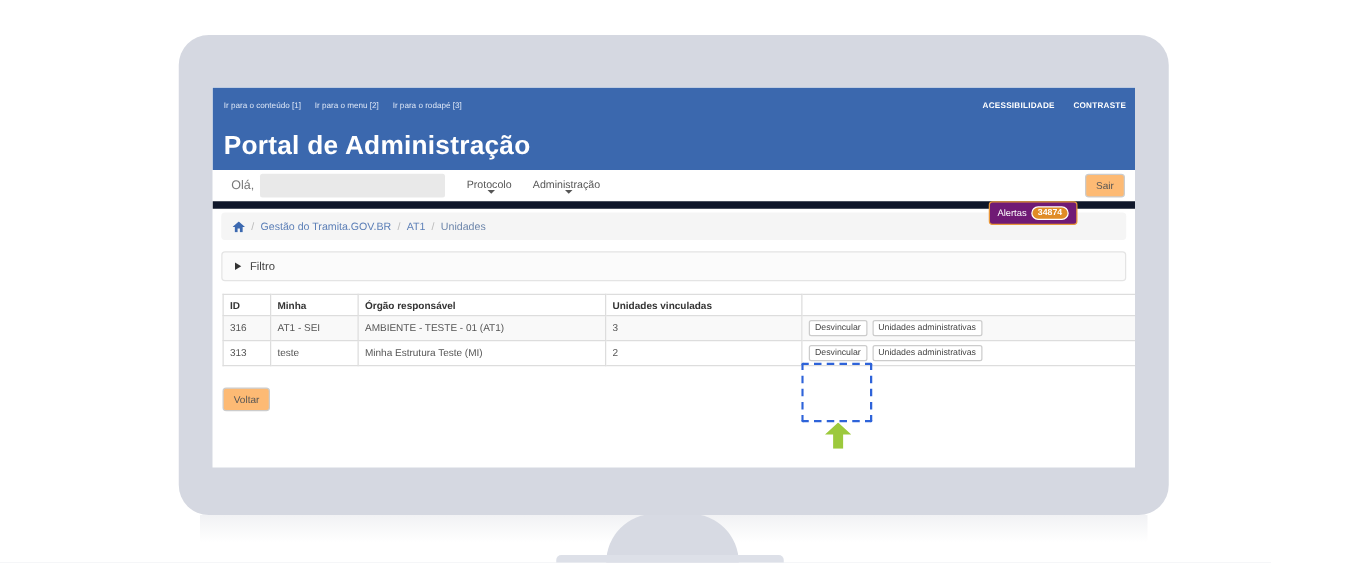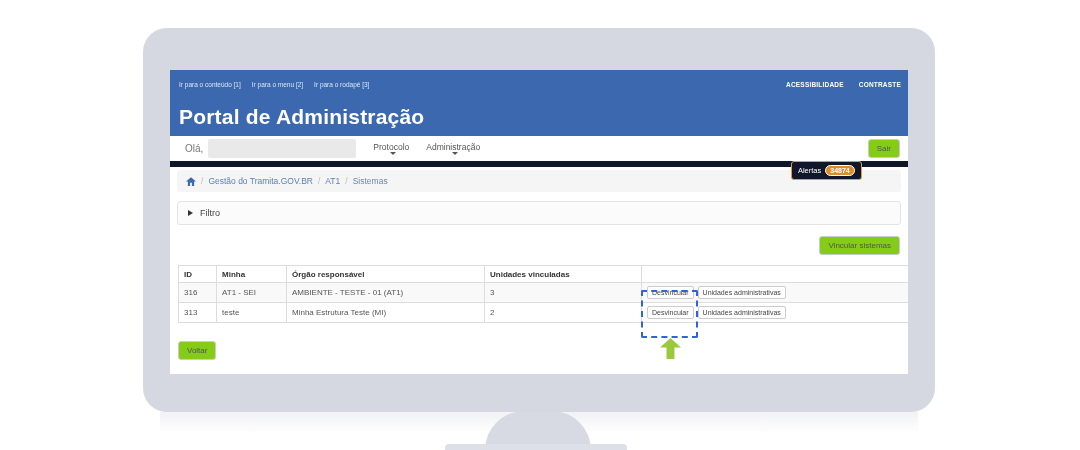--- a/index.html
+++ b/index.html
@@ -30,25 +30,25 @@
 
   
   .user-bar { height: 31px; display: flex; align-items: center; padding: 0 8px;
     border-bottom: 6px solid #0f172a; position: relative; }
   .greeting { font-size: 10px; color: #777; margin-left: 7px; }
   .name-placeholder { width: 148px; height: 19px; background: #e9e9e9; border-radius: 2px; margin-left: 5px; }
   .nav-menu { display: flex; align-items: center; font-size: 8.5px; color: #555; margin-left: 17px; cursor: pointer; white-space: nowrap; flex-direction: column; }
   .caret-down { display: inline-block; width: 0; height: 0; margin-left: 4px;
     border-left: 3px solid transparent; border-right: 3px solid transparent; border-top: 3.5px solid #555; }
   .right-group { margin-left: auto; display: flex; align-items: center; gap: 6px; }
-  .alerts-btn { display: flex; align-items: center; gap: 4px; background: #0f172a; border: 1px solid #e9973a;
+  .alerts-btn { display: flex; align-items: center; gap: 4px; background: #701a75; border: 1px solid #e9973a;
     border-radius: 3px; padding: 3px 6px; font-size: 7.5px; color: #ffffff; cursor: pointer; margin-top: 44px; }
   .alerts-badge { background: #e08c26; border: 1px solid #ffffff; border-radius: 8px;
     padding: 1px 4px; font-size: 7px; font-weight: bold; color: #ffffff; }
-  .btn { background: #84cc16; border: 1px solid #cccccc; border-radius: 3px;
+  .btn { background: #fdba74; border: 1px solid #cccccc; border-radius: 3px;
     font-size: 8px; color: #555; padding: 4px 8px; cursor: pointer;
     font-family: "Liberation Sans", sans-serif; white-space: nowrap; }
 
   
   .breadcrumb-bar { margin: 3px 7px 0; background: #f5f5f5; border-radius: 3px;
     padding: 6px 9px; display: flex; align-items: center; gap: 5px; font-size: 8.5px; }
   .home-icon { width: 10px; height: 9px; display: inline-block; }
   .crumb-sep { color: #bbb; }
   .crumb-link { color: #5c7fb7; cursor: pointer; white-space: nowrap; }
   .crumb-active { color: #6d86ab; white-space: nowrap; }
@@ -125,31 +125,28 @@
 
   <div class="breadcrumb-bar">
     <svg class="home-icon" viewBox="0 0 16 14">
       <path d="M8 0 L16 7 H13 V14 H9.5 V9 H6.5 V14 H3 V7 H0 Z" fill="#3c69b0"></path>
     </svg>
     <span class="crumb-sep">/</span>
     <span class="crumb-link">Gestão do Tramita.GOV.BR</span>
     <span class="crumb-sep">/</span>
     <span class="crumb-link">AT1</span>
     <span class="crumb-sep">/</span>
-    <span class="crumb-active">Sistemas</span>
+    <span class="crumb-active">Unidades</span>
   </div>
 
   <div class="filter-panel">
     <span class="caret-right"></span>
     <span class="filter-label">Filtro</span>
   </div>
 
-  <div class="toolbar-row">
-    <button class="btn">Vincular sistemas</button>
-  </div>
 
   <table class="systems-table">
     <colgroup>
         <col style="width:38px">
         <col style="width:70px">
         <col style="width:198px">
         <col style="width:157px">
         <col>
       </colgroup>
     <thead>

